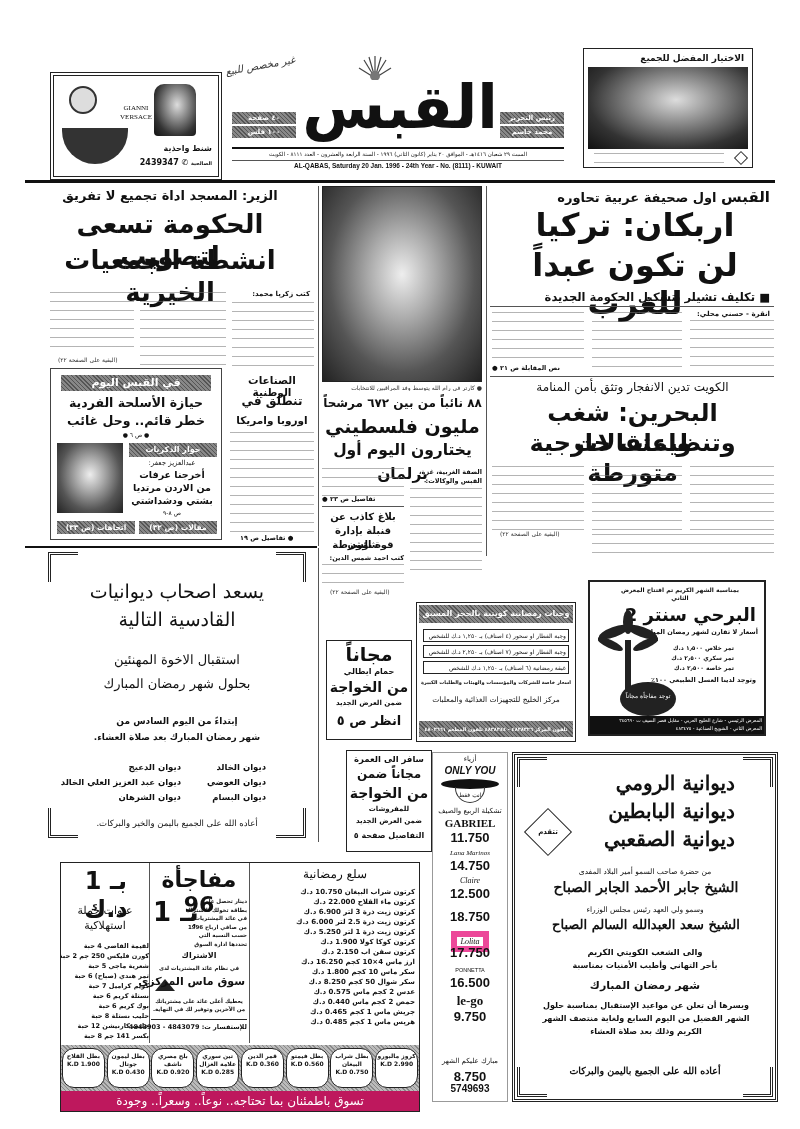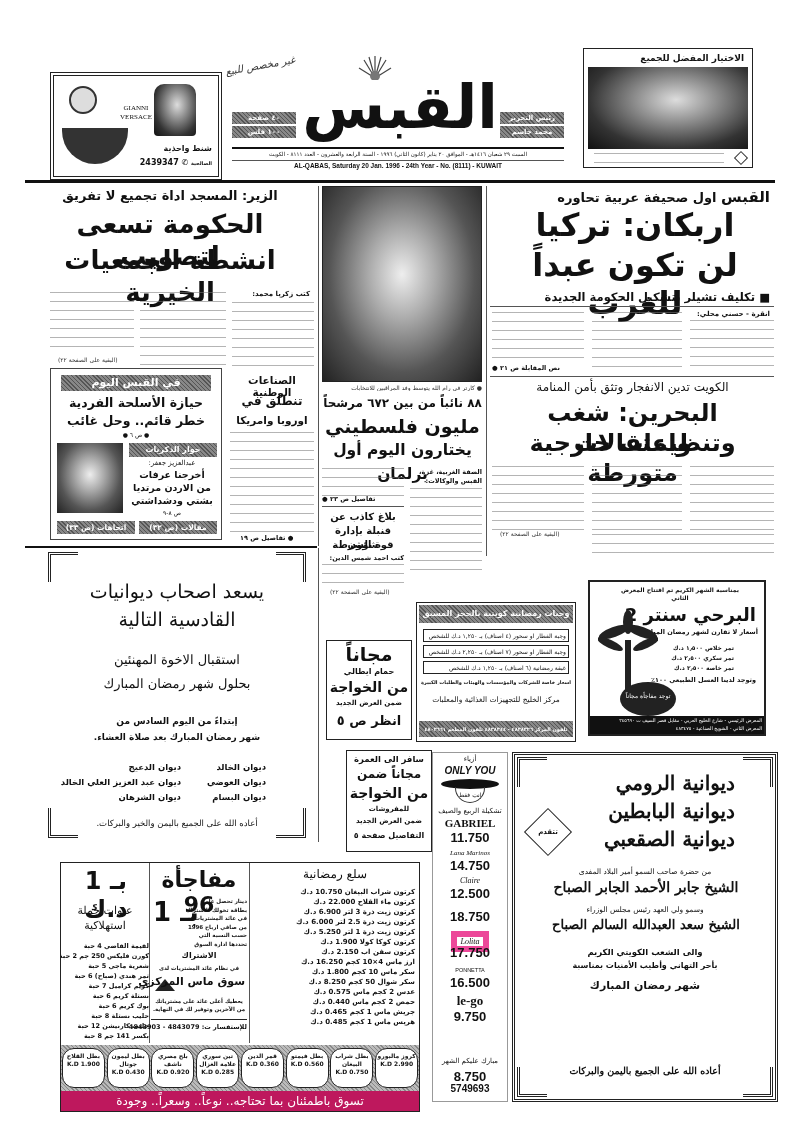--- a/index.html
+++ b/index.html
@@ -275,20 +275,21 @@
   <div class="abs bold serif" style="right:40px;top:16px;font-size:20px;">ديوانية الرومي</div>
   <div class="abs bold serif" style="right:40px;top:44px;font-size:20px;">ديوانية البابطين</div>
   <div class="abs bold serif" style="right:40px;top:72px;font-size:20px;">ديوانية الصقعبي</div>
   <div class="abs center" style="left:10px;top:112px;width:240px;font-size:7.5px;">من حضرة صاحب السمو أمير البلاد المفدى</div>
   <div class="abs center bold serif" style="left:6px;top:124px;width:250px;font-size:14px;">الشيخ جابر الأحمد الجابر الصباح</div>
   <div class="abs center" style="left:10px;top:150px;width:240px;font-size:7.5px;">وسمو ولي العهد رئيس مجلس الوزراء</div>
   <div class="abs center bold serif" style="left:6px;top:162px;width:250px;font-size:13px;">الشيخ سعد العبدالله السالم الصباح</div>
   <div class="abs center bold" style="left:10px;top:192px;width:240px;font-size:8.5px;">والى الشعب الكويتي الكريم</div>
   <div class="abs center bold" style="left:10px;top:206px;width:240px;font-size:8px;">بأحر التهاني وأطيب الأمنيات بمناسبة</div>
   <div class="abs center bold" style="left:10px;top:224px;width:240px;font-size:11px;">شهر رمضان المبارك</div>
+  <div class="abs center bold" style="left:24px;top:244px;width:214px;font-size:8px;line-height:13px;">ويسرها أن تعلن عن مواعيد الإستقبال بمناسبة حلول الشهر الفضيل من اليوم السابع ولغاية منتصف الشهر الكريم وذلك بعد صلاة العشاء</div>
   <div class="abs center bold serif" style="left:10px;top:310px;width:240px;font-size:9.5px;">أعاده الله على الجميع باليمن والبركات</div>
 </div>
 
 <div class="box" style="left:60px;top:862px;width:360px;height:250px;border:1.5px solid #222;">
 
   <div class="abs bold" style="left:6px;top:4px;width:78px;font-size:24px;text-align:center;">بـ 1 د.ك</div>
   <div class="abs center serif" style="left:4px;top:40px;width:80px;font-size:11px;line-height:15px;">عبوات جملة استهلاكية</div>
   <div class="abs" style="left:2px;top:78px;width:86px;">
     <div class="price-row" style="font-size:6.5px;line-height:10px;">لقيمة القاضي 4 حبة</div>
     <div class="price-row" style="font-size:6.5px;line-height:10px;">كورن فليكس 250 جم 2 حبة</div>

